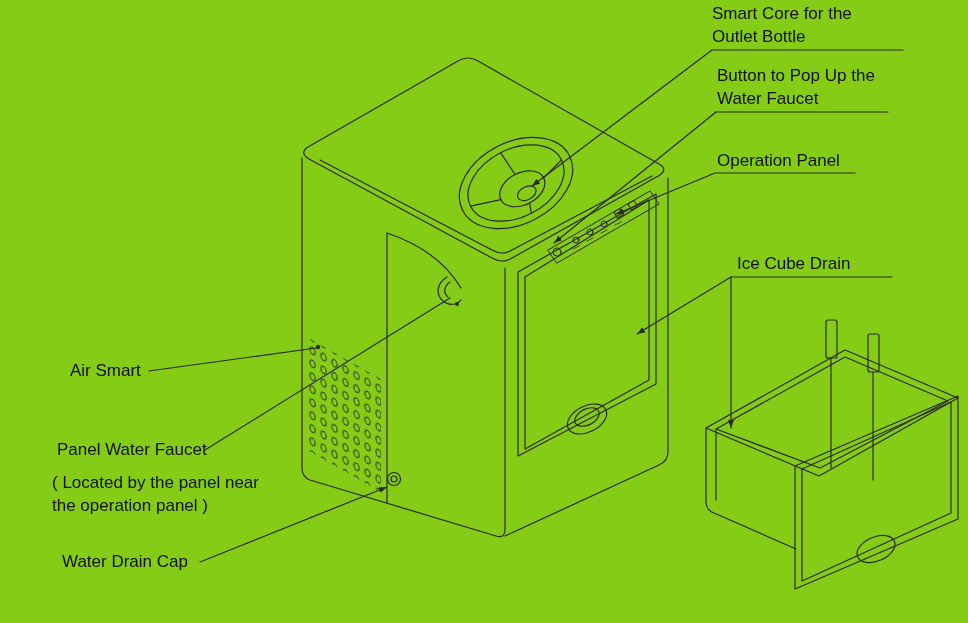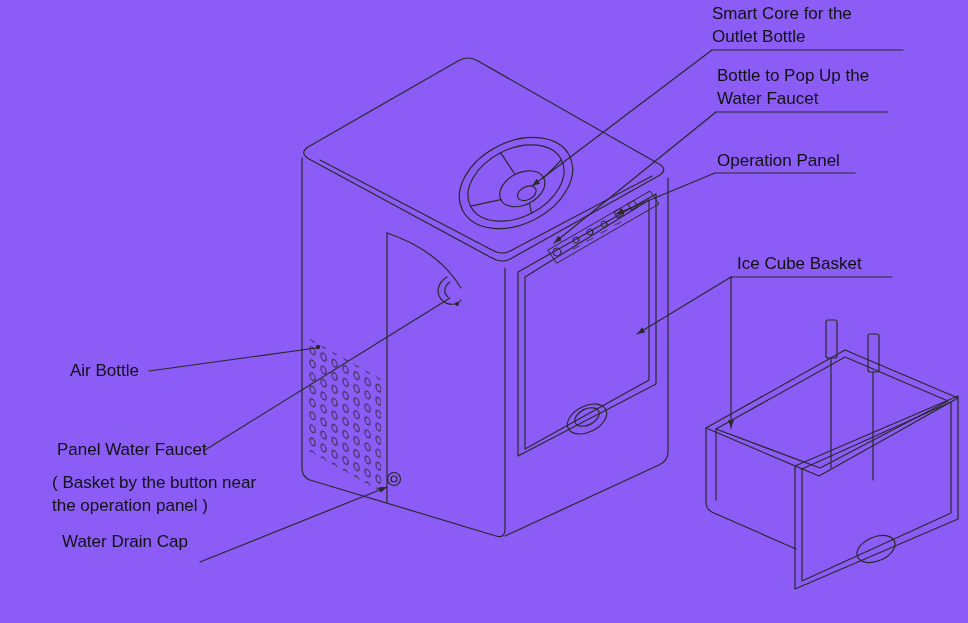--- a/index.html
+++ b/index.html
@@ -1,17 +1,17 @@
 <!DOCTYPE html>
 <html><head>
 <meta charset="utf-8">
 <style>
   html,body{margin:0;padding:0;background:#fff;}
   body{width:968px;height:623px;overflow:hidden;font-family:"Liberation Sans",sans-serif;}
-  .stage{position:relative;width:968px;height:623px;background:#8b5cf6;color:#111;}
+  .stage{position:relative;width:968px;height:623px;background:#84cc16;color:#111;}
   .stage svg{position:absolute;left:0;top:0;}
   .lbl{position:absolute;font-size:17px;line-height:23px;white-space:nowrap;color:#111;}
 </style>
 </head>
 <body>
 
 <div class="stage">
 
   <svg width="968" height="623" viewBox="0 0 968 623">
     <defs>
@@ -114,31 +114,31 @@
       <path d="M200,562 L387,487" marker-end="url(#arr)"></path>
     </g>
   </svg>
 
   <div class="lbl" style="left:712px;top:2px">
     <div>Smart Core for the</div>
     <div>Outlet Bottle</div>
   </div>
 
   <div class="lbl" style="left:717px;top:64px">
-    <div>Bottle to Pop Up the</div>
+    <div>Button to Pop Up the</div>
     <div>Water Faucet</div>
   </div>
 
   <div class="lbl" style="left:717px;top:149px">Operation Panel</div>
 
-  <div class="lbl" style="left:737px;top:252px">Ice Cube Basket</div>
+  <div class="lbl" style="left:737px;top:252px">Ice Cube Drain</div>
 
-  <div class="lbl" style="left:70px;top:359px">Air Bottle</div>
+  <div class="lbl" style="left:70px;top:359px">Air Smart</div>
 
   <div class="lbl" style="left:57px;top:438px">Panel Water Faucet</div>
   <div class="lbl" style="left:52px;top:471px">
-    <div>( Basket by the button near</div>
+    <div>( Located by the panel near</div>
     <div>the operation panel )</div>
   </div>
 
-  <div class="lbl" style="left:62px;top:530px">Water Drain Cap</div>
+  <div class="lbl" style="left:62px;top:550px">Water Drain Cap</div>
 
 </div>
 
 </body></html>

